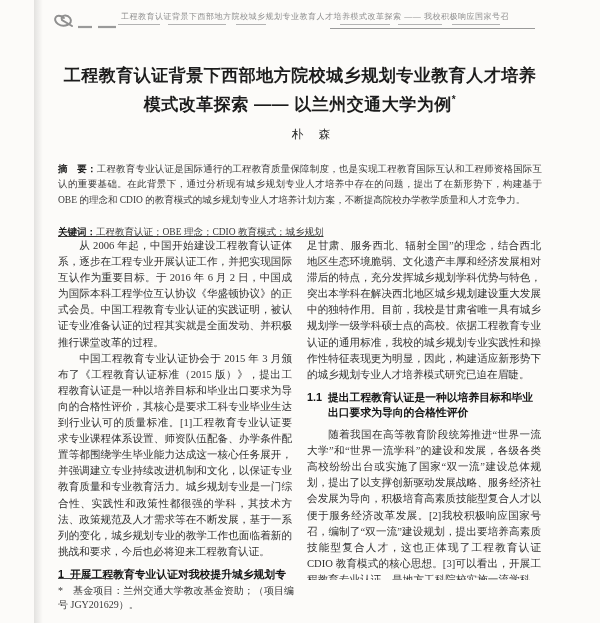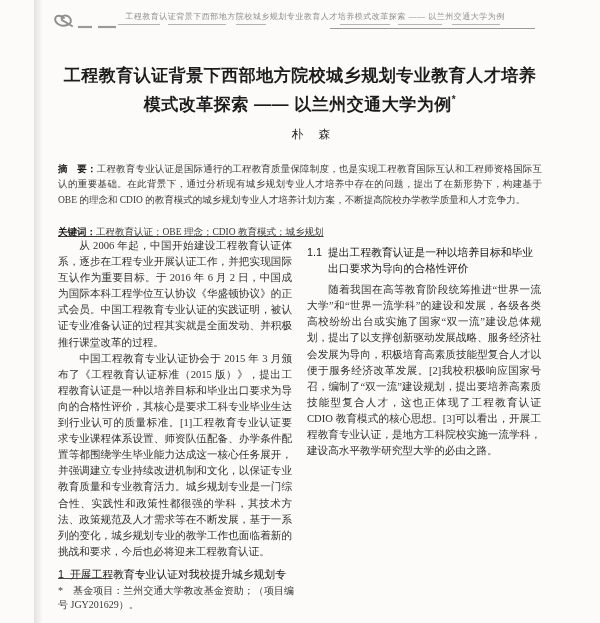--- a/index.html
+++ b/index.html
@@ -57,21 +57,21 @@
   .columns{
     position:absolute; top:238px; left:58px; width:484px; height:342px;
     display:flex; gap:15px; overflow:hidden;
   }
   .col{ width:234px; font-size:10.6px; line-height:16.1px; text-align:justify; color:#313131; }
   .col p.indent{ text-indent:2em; }
   .col p{ margin:0; }
   .sec-heading{
     display:flex; gap:6px;
     font-family:"Liberation Sans","DejaVu Sans",sans-serif;
-    font-weight:normal; color:#161616; font-size:10.8px; line-height:15.6px;
+    font-weight:bold; color:#161616; font-size:10.8px; line-height:15.6px;
     margin:7px 0 6px 0; text-align:left;
   }
   .sec-heading .h-num{ flex:0 0 auto; }
   
   .footnote-left{
     position:absolute; top:578px; left:58px; width:236px;
     font-size:10px; line-height:13.5px; color:#3a3a3a; text-align:justify;
   }
   .footnote-rule{ width:54px; border-top:1.2px solid #4a4a4a; margin-bottom:5px; }
   .footnote-right{
@@ -89,21 +89,21 @@
 <body>
 
 <div class="page">
 
   <svg class="squiggle" width="70" height="30" viewBox="0 0 70 30">
     <path d="M14 12 C6 6, 2 14, 8 18 C14 22, 24 18, 20 12 C17 8, 10 9, 12 14 L22 20" fill="none" stroke="#8f8f8f" stroke-width="2" stroke-linecap="round"></path>
     <line x1="28" y1="21" x2="42" y2="21" stroke="#9a9a9a" stroke-width="2.2"></line>
     <line x1="48" y1="21" x2="66" y2="21" stroke="#9a9a9a" stroke-width="2.2"></line>
   </svg>
 
-  <div class="running-header">工程教育认证背景下西部地方院校城乡规划专业教育人才培养模式改革探索 —— 以兰州交通大学为例</div>
+  <div class="running-header">工程教育认证背景下西部地方院校城乡规划专业教育人才培养模式改革探索 —— 我校积极响应国家号召</div>
   <i class="hdr-dash" style="left:118px;width:42px;"></i>
   <i class="hdr-dash" style="left:168px;width:58px;"></i>
   <i class="hdr-dash" style="left:236px;width:30px;"></i>
   <i class="hdr-dash" style="left:340px;width:50px;"></i>
   <i class="hdr-dash" style="left:398px;width:44px;"></i>
   <i class="hdr-dash" style="left:452px;width:48px;"></i>
   <div class="hdr-rule-right"></div>
 
   <div class="title-block">
     <div>工程教育认证背景下西部地方院校城乡规划专业教育人才培养</div>
@@ -121,20 +121,21 @@
     <div class="col">
       <p class="indent">从 2006 年起，中国开始建设工程教育认证体系，逐步在工程专业开展认证工作，并把实现国际互认作为重要目标。于 2016 年 6 月 2 日，中国成为国际本科工程学位互认协议《华盛顿协议》的正式会员。中国工程教育专业认证的实践证明，被认证专业准备认证的过程其实就是全面发动、并积极推行课堂改革的过程。</p>
       <p class="indent">中国工程教育专业认证协会于 2015 年 3 月颁布了《工程教育认证标准（2015 版）》，提出工程教育认证是一种以培养目标和毕业出口要求为导向的合格性评价，其核心是要求工科专业毕业生达到行业认可的质量标准。[1]工程教育专业认证要求专业课程体系设置、师资队伍配备、办学条件配置等都围绕学生毕业能力达成这一核心任务展开，并强调建立专业持续改进机制和文化，以保证专业教育质量和专业教育活力。城乡规划专业是一门综合性、实践性和政策性都很强的学科，其技术方法、政策规范及人才需求等在不断发展，基于一系列的变化，城乡规划专业的教学工作也面临着新的挑战和要求，今后也必将迎来工程教育认证。</p>
       <div class="sec-heading">
         <span class="h-num">1</span>
         <span class="h-text">开展工程教育专业认证对我校提升城乡规划专业人才培养质量的必要性和重要作用</span>
       </div>
 
     </div>
     <div class="col">
+      <p>足甘肃、服务西北、辐射全国”的理念，结合西北地区生态环境脆弱、文化遗产丰厚和经济发展相对滞后的特点，充分发挥城乡规划学科优势与特色，突出本学科在解决西北地区城乡规划建设重大发展中的独特作用。目前，我校是甘肃省唯一具有城乡规划学一级学科硕士点的高校。依据工程教育专业认证的通用标准，我校的城乡规划专业实践性和操作性特征表现更为明显，因此，构建适应新形势下的城乡规划专业人才培养模式研究已迫在眉睫。</p>
       <div class="sec-heading">
         <span class="h-num">1.1</span>
         <span class="h-text">提出工程教育认证是一种以培养目标和毕业出口要求为导向的合格性评价</span>
       </div>
       <p class="indent">随着我国在高等教育阶段统筹推进“世界一流大学”和“世界一流学科”的建设和发展，各级各类高校纷纷出台或实施了国家“双一流”建设总体规划，提出了以支撑创新驱动发展战略、服务经济社会发展为导向，积极培育高素质技能型复合人才以便于服务经济改革发展。[2]我校积极响应国家号召，编制了“双一流”建设规划，提出要培养高素质技能型复合人才，这也正体现了工程教育认证 CDIO 教育模式的核心思想。[3]可以看出，开展工程教育专业认证，是地方工科院校实施一流学科，建设高水平教学研究型大学的必由之路。</p>
     </div>
   </div>
 
   <div class="footnote-left">
     <div class="footnote-rule"></div>

